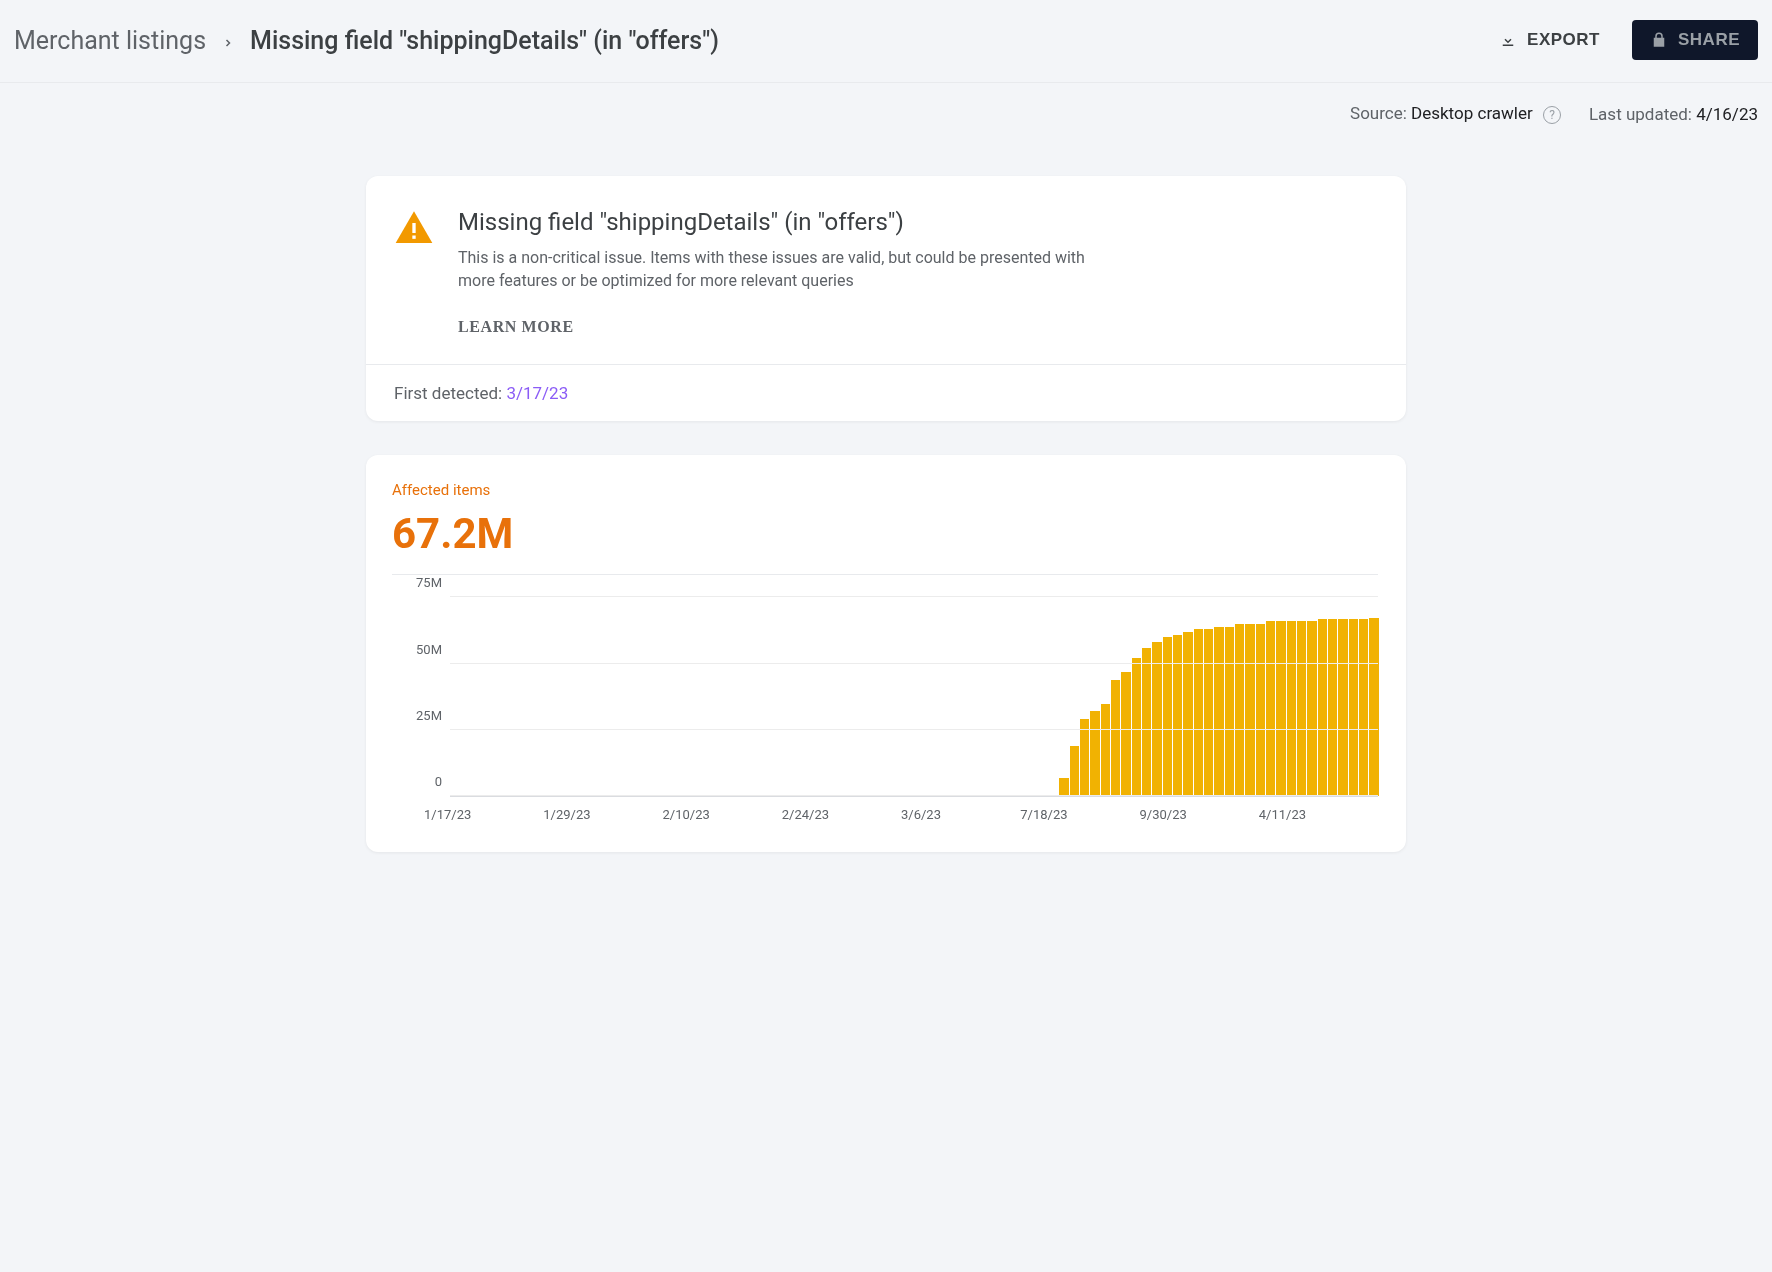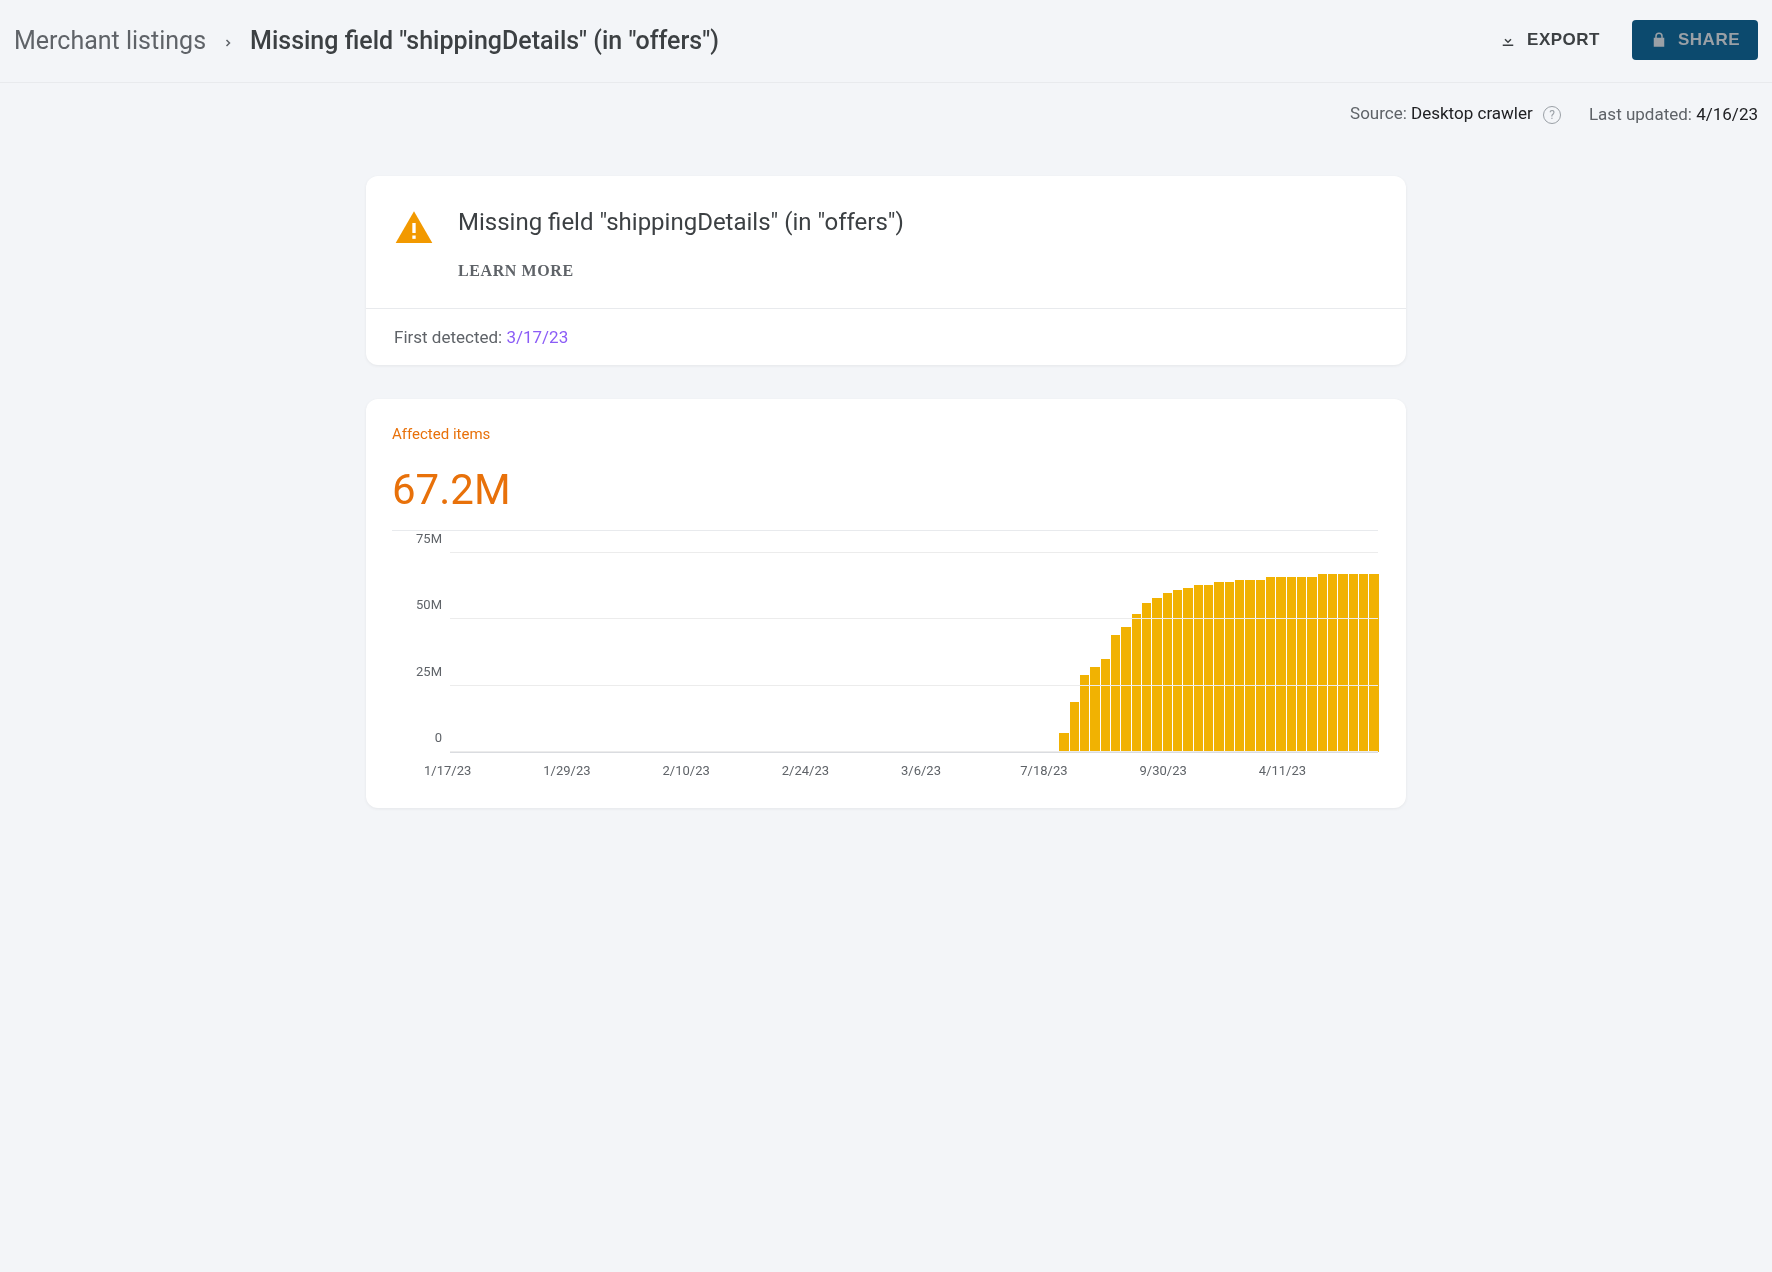--- a/index.html
+++ b/index.html
@@ -40,21 +40,21 @@
     font-weight: 600;
     font-size: 17px;
     letter-spacing: 0.5px;
     cursor: pointer;
     border: none;
     background: transparent;
     color: #3c4043;
   }
   .btn .ico { display:inline-flex; }
   .btn-share {
-    background: #0c4a6e;
+    background: #0f172a;
     color: #9aa0a6;
   }
   .metarow {
     display: flex;
     justify-content: flex-end;
     align-items: center;
     gap: 28px;
     padding: 20px 14px 12px 14px;
     font-size: 17px;
     color: #5f6368;
@@ -108,21 +108,21 @@
     font-size:16px;
     letter-spacing:0.6px;
     padding:10px 16px;
     border:none;
     border-radius:4px;
   }
 
   
   .chart-card { padding: 26px 28px 30px 26px; }
   .affected-label { color:#e8710a; font-size:15px; }
-  .affected-value { color:#e8710a; font-size:42px; font-weight:400; margin-top:22px; }
+  .affected-value { color:#e8710a; font-size:42px; font-weight:700; margin-top:10px; }
   .chart-divider { height:1px; background:#e8eaed; margin-top:16px; }
 
   .chart-wrap { position: relative; margin-top: 22px; }
   .chart-area {
     position: relative;
     height: 200px;
     margin-left: 58px;
     border-bottom: 1px solid #dadce0;
   }
   .gridline {
@@ -196,20 +196,21 @@
     <div class="issue-head">
       <div class="warn-icon">
         <svg width="40" height="40" viewBox="0 0 24 24">
             <path fill="#f29900" d="M1 21h22L12 2 1 21z"></path>
             <rect x="11" y="9" width="2" height="6" fill="#fff"></rect>
             <rect x="11" y="16.5" width="2" height="2" fill="#fff"></rect>
           </svg>
       </div>
       <div>
         <div class="issue-title">Missing field "shippingDetails" (in "offers")</div>
+        <div class="issue-desc">This is a non-critical issue. Items with these issues are valid, but could be presented with more features or be optimized for more relevant queries</div>
         <div class="learnmore">LEARN MORE</div>
       </div>
     </div>
     <div class="divider"></div>
     <div class="detectrow">
       <span>
         <span>First detected: </span><span class="dark">3/17/23</span>
       </span>
     </div>
   </div>

